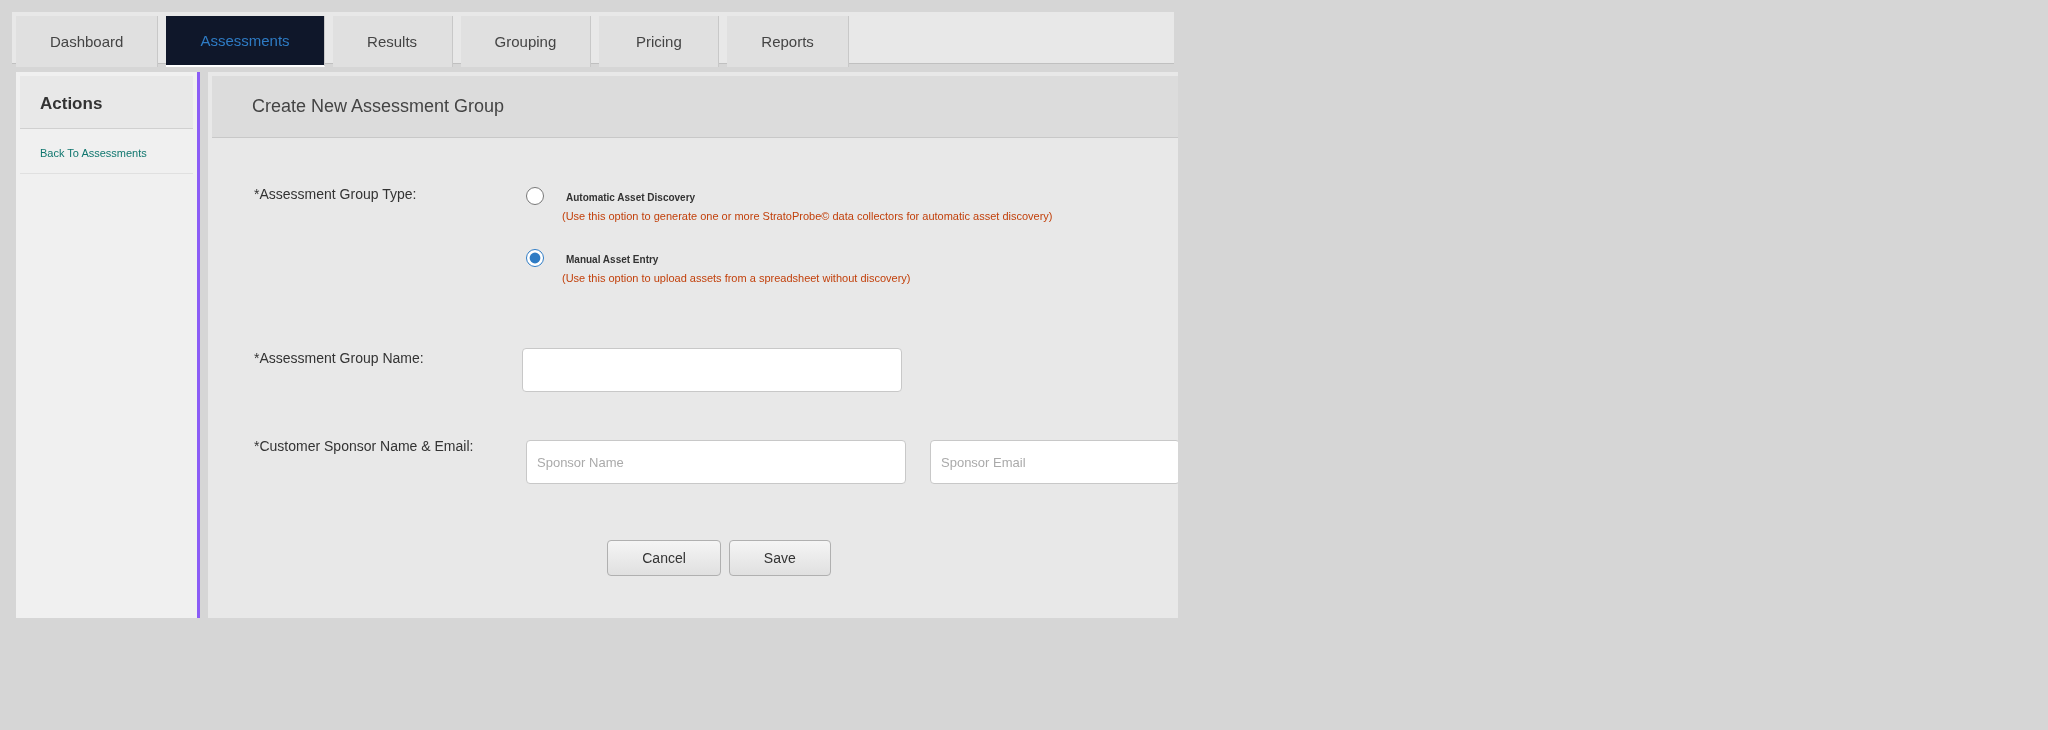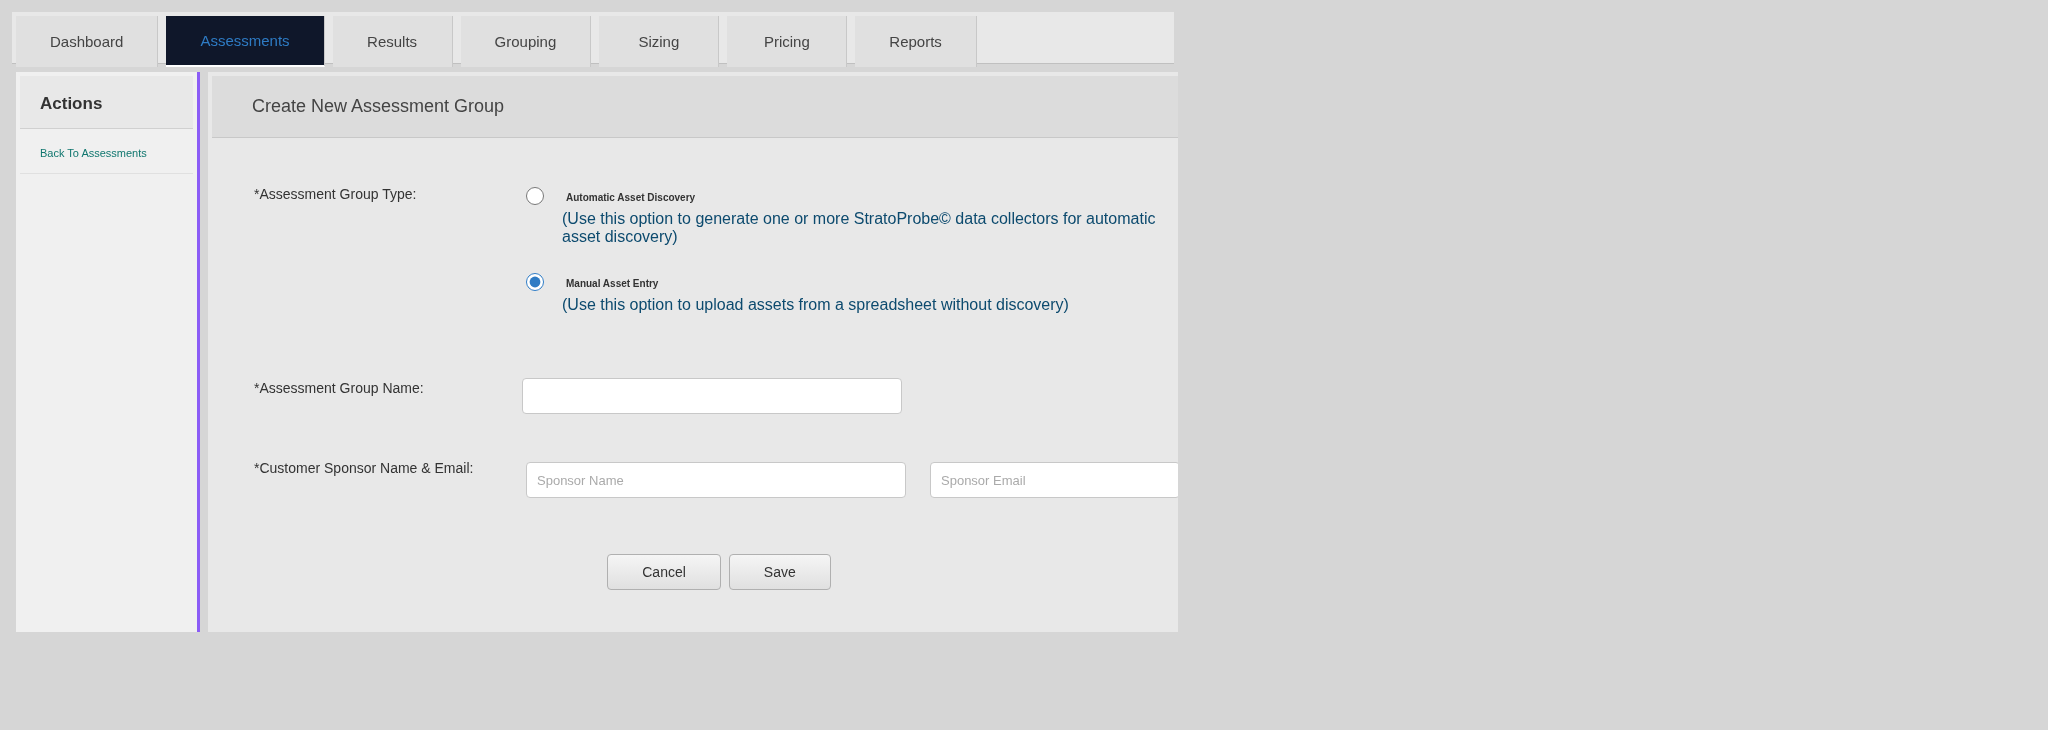--- a/index.html
+++ b/index.html
@@ -145,27 +145,27 @@
     }
 
     .radio-title {
       font-size: 10px;
       font-weight: 700;
       color: #333;
       margin-bottom: 3px;
     }
 
     .radio-desc {
-      font-size: 16px;
-      color: #0c4a6e;
+      font-size: 11px;
+      color: #c2410c;
     }
 
     
     .text-input {
-      height: 36px;
+      height: 44px;
       border: 1px solid #c8c8c8;
       border-radius: 4px;
       background: #ffffff;
       padding: 17px 10px;
       font-size: 13px;
       color: #333;
       outline: none;
     }
 
     .text-input::placeholder {
@@ -216,23 +216,20 @@
     <span>Dashboard</span>
   </div>
   <div class="nav-tab active">
     <span>Assessments</span>
   </div>
   <div class="nav-tab">
     <span>Results</span>
   </div>
   <div class="nav-tab">
     <span>Grouping</span>
-  </div>
-  <div class="nav-tab">
-    <span>Sizing</span>
   </div>
   <div class="nav-tab">
     <span>Pricing</span>
   </div>
   <div class="nav-tab">
     <span>Reports</span>
   </div>
 </div>
 
 <div class="main-layout">

